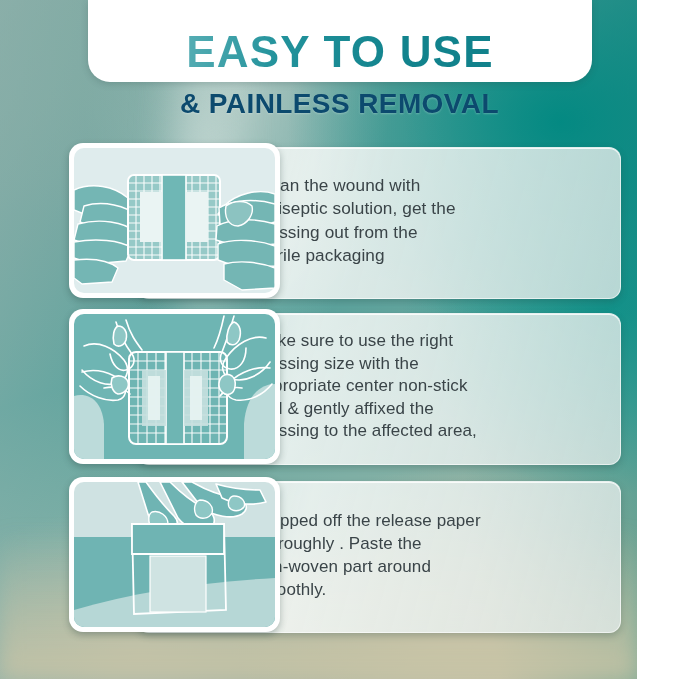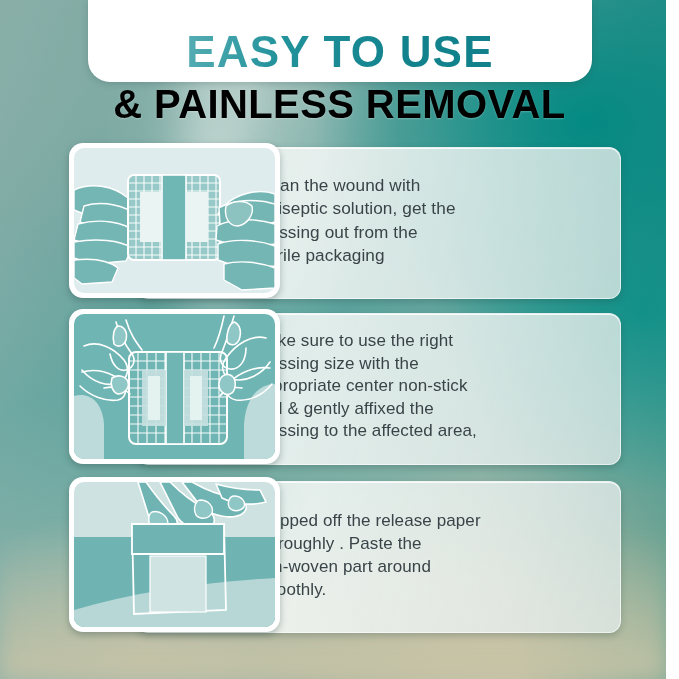--- a/index.html
+++ b/index.html
@@ -6,24 +6,25 @@
     margin: 0;
     padding: 0;
     width: 679px;
     height: 679px;
     overflow: hidden;
     font-family: "Liberation Sans", sans-serif;
   }
 
   #poster {
     position: relative;
-    width: 666px;
+    width: 617px;
     height: 679px;
     overflow: hidden;
     background: #8fb3ad;
+    padding-left: 20px;
   }
 
   
   .bg-base {
     position: absolute;
     inset: 0;
     background:
       radial-gradient(ellipse 380px 300px at 88% 18%, rgba(0,140,132,0.95) 0%, rgba(0,140,132,0.0) 72%),
       radial-gradient(ellipse 300px 260px at 96% 46%, rgba(5,150,140,0.75) 0%, rgba(5,150,140,0) 70%),
       radial-gradient(ellipse 260px 220px at 10% 8%, rgba(120,168,160,0.9) 0%, rgba(120,168,160,0) 75%),
@@ -89,24 +90,24 @@
     -webkit-text-fill-color: transparent;
   }
   .title-line2 {
     position: absolute;
     left: 0;
     top: 82px;
     width: 679px;
     text-align: center;
     font-family: "Liberation Sans", sans-serif;
     font-weight: bold;
-    font-size: 40px;
+    font-size: 28px;
     letter-spacing: 0.4px;
     line-height: 44px;
-    color: #000000;
+    color: #0c4a6e;
     text-shadow: 0 1px 2px rgba(255,255,255,0.25);
   }
 
   
   .step-row {
     position: absolute;
     left: 69px;
     width: 550px;
     height: 155px;
   }

